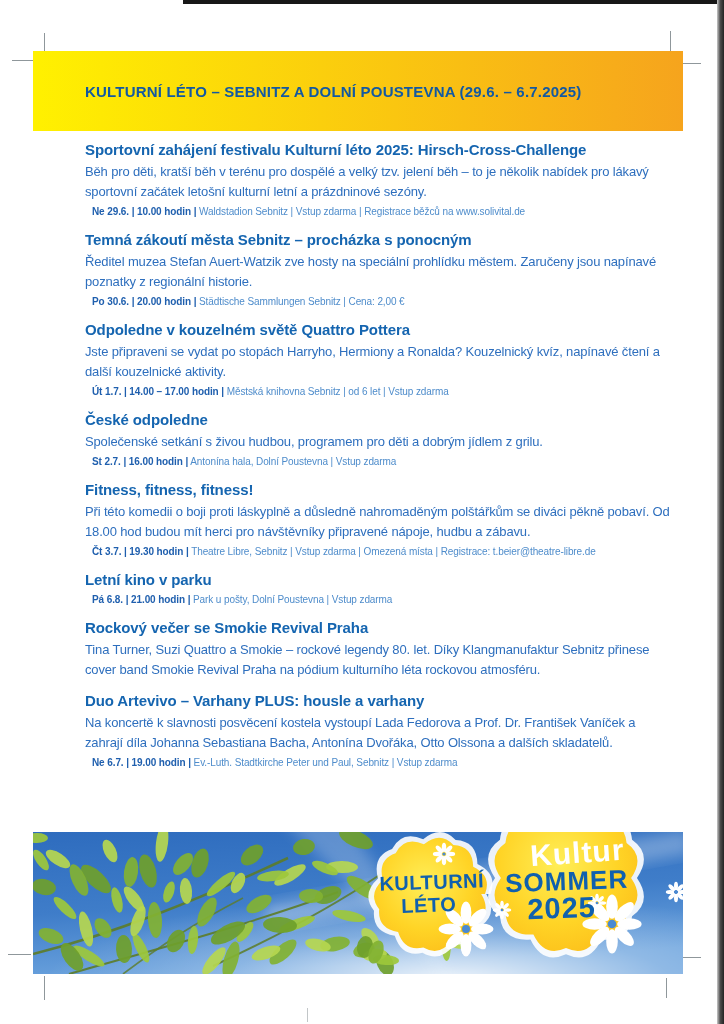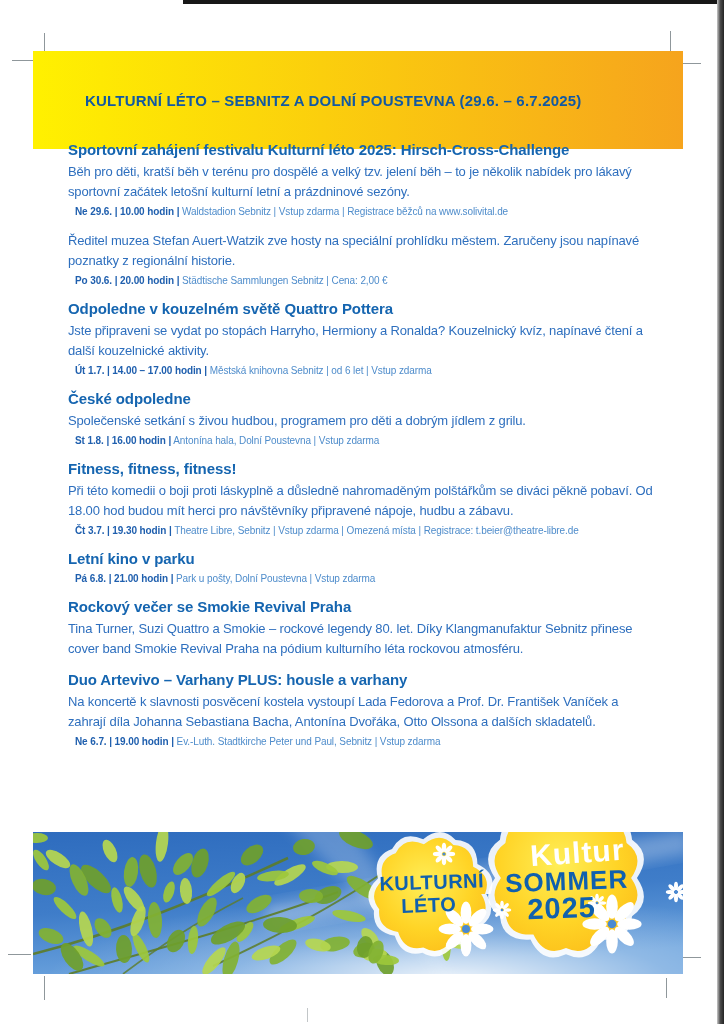--- a/index.html
+++ b/index.html
@@ -22,31 +22,31 @@
   .c-tl-h{left:12px;top:60px;width:23px;}
   .c-tr-v{left:670px;top:31px;height:23px;}
   .c-tr-h{left:677px;top:63px;width:24px;}
   .c-bl-h{left:8px;top:954px;width:23px;}
   .c-bl-v{left:44px;top:976px;height:24px;}
   .c-br-h{left:677px;top:957px;width:24px;}
   .c-br-v{left:666px;top:978px;height:20px;}
 
   
   .banner{
-    position:absolute;left:33px;top:51px;width:650px;height:98px;
+    position:absolute;left:33px;top:51px;width:650px;height:80px;
     background:linear-gradient(90deg,var(--banner-gradient-start,#FFF100),var(--banner-gradient-end,#F6A41D));
     display:flex;align-items:center;
   }
   .banner h1{
     margin:0 0 0 52px;font-size:15px;font-weight:bold;letter-spacing:.2px;
     color:var(--banner-title-blue,#1259A2);
   }
 
   
-  .content{position:absolute;left:68px;top:141px;width:585px;}
+  .content{position:absolute;left:85px;top:141px;width:585px;}
   .event{margin:0 0 12px 0;}
   .event h2{
     margin:0 0 4px 0;font-size:15px;font-weight:bold;letter-spacing:-.1px;
     color:var(--heading-blue,#1565B0);
   }
   .event .desc{
     margin:0;font-size:13px;line-height:20px;letter-spacing:-.15px;
     color:var(--body-blue,#2E6FBE);
   }
   .event .meta{
@@ -85,34 +85,35 @@
 </header>
 
 <main class="content">
   <section class="event">
     <h2>Sportovní zahájení festivalu Kulturní léto 2025: Hirsch-Cross-Challenge</h2>
     <p class="desc">Běh pro děti, kratší běh v terénu pro dospělé a velký tzv. jelení běh – to je několik nabídek pro lákavý sportovní začátek letošní kulturní letní a prázdninové sezóny.</p>
     <p class="meta"><strong>Ne 29.6. | 10.00 hodin |</strong> <span>Waldstadion Sebnitz | Vstup zdarma | Registrace běžců na www.solivital.de</span></p>
   </section>
 
   <section class="event">
+    <h2>Temná zákoutí města Sebnitz – procházka s ponocným</h2>
     <p class="desc">Ředitel muzea Stefan Auert-Watzik zve hosty na speciální prohlídku městem. Zaručeny jsou napínavé poznatky z regionální historie.</p>
     <p class="meta"><strong>Po 30.6. | 20.00 hodin |</strong> <span>Städtische Sammlungen Sebnitz | Cena: 2,00 €</span></p>
   </section>
 
   <section class="event">
     <h2>Odpoledne v kouzelném světě Quattro Pottera</h2>
     <p class="desc">Jste připraveni se vydat po stopách Harryho, Hermiony a Ronalda? Kouzelnický kvíz, napínavé čtení a další kouzelnické aktivity.</p>
     <p class="meta"><strong>Út 1.7. | 14.00 – 17.00 hodin |</strong> <span>Městská knihovna Sebnitz | od 6 let | Vstup zdarma</span></p>
   </section>
 
   <section class="event">
     <h2>České odpoledne</h2>
     <p class="desc">Společenské setkání s živou hudbou, programem pro děti a dobrým jídlem z grilu.</p>
-    <p class="meta"><strong>St 1.8. | 16.00 hodin |</strong> <span>Antonína hala, Dolní Poustevna | Vstup zdarma</span></p>
+    <p class="meta"><strong>St 2.7. | 16.00 hodin |</strong> <span>Antonína hala, Dolní Poustevna | Vstup zdarma</span></p>
   </section>
 
   <section class="event">
     <h2>Fitness, fitness, fitness!</h2>
     <p class="desc">Při této komedii o boji proti láskyplně a důsledně nahromaděným polštářkům se diváci pěkně pobaví. Od 18.00 hod budou mít herci pro návštěvníky připravené nápoje, hudbu a zábavu.</p>
     <p class="meta"><strong>Čt 3.7. | 19.30 hodin |</strong> <span>Theatre Libre, Sebnitz | Vstup zdarma | Omezená místa | Registrace: t.beier@theatre-libre.de</span></p>
   </section>
 
   <section class="event">
     <h2>Letní kino v parku</h2>

